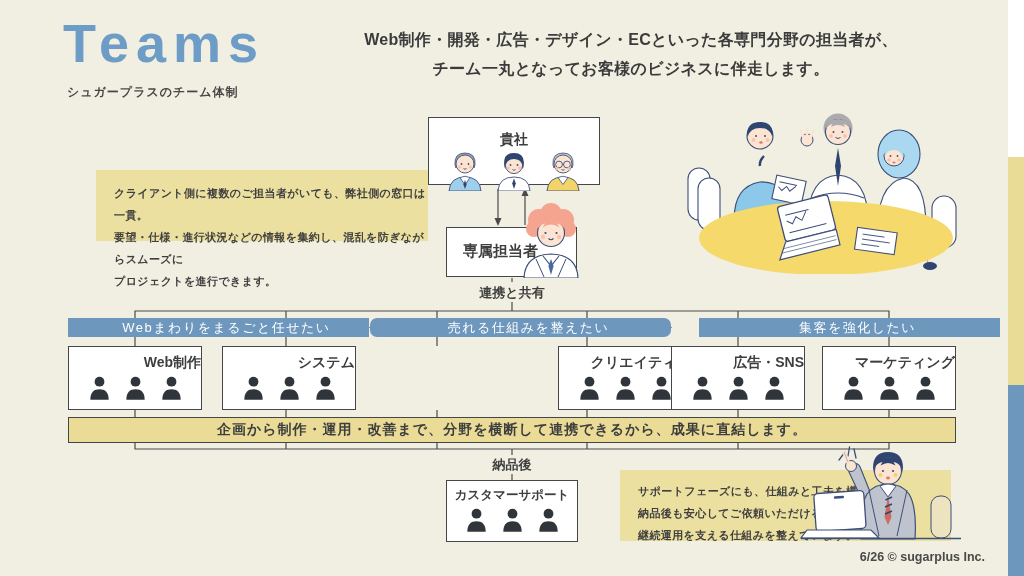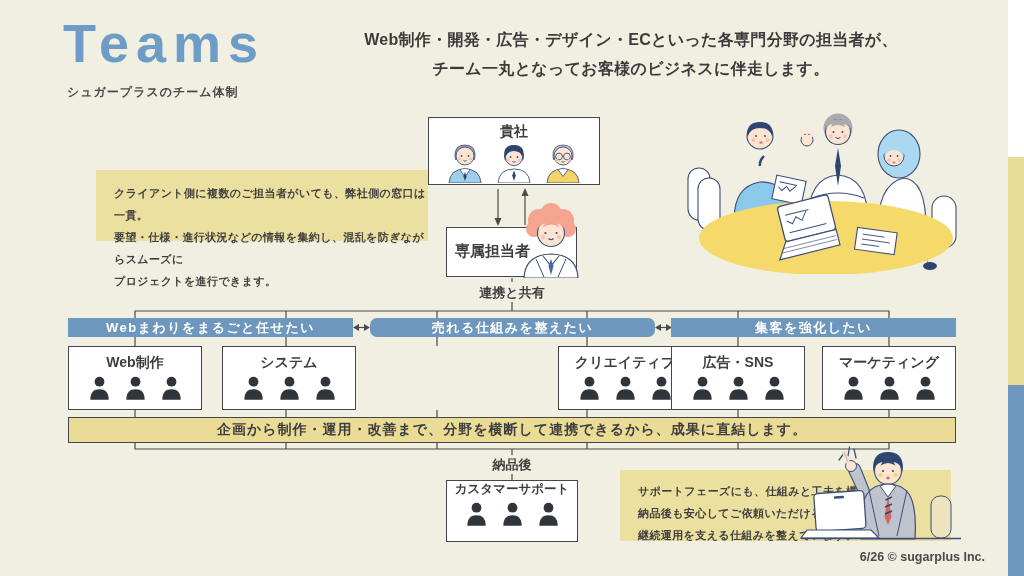--- a/index.html
+++ b/index.html
@@ -7,36 +7,36 @@
          font-family:"Liberation Sans","DejaVu Sans",sans-serif;color:#3E3E3E;}
   .abs{position:absolute;}
   .title{left:63px;top:12px;font-size:54px;font-weight:bold;color:#6D9CC6;letter-spacing:7px;}
   .subtitle{left:67px;top:84px;font-size:12px;font-weight:bold;letter-spacing:1px;color:#474747;}
   .headline{left:300px;top:25px;width:662px;text-align:center;font-size:16px;font-weight:bold;line-height:29px;letter-spacing:0.3px;color:#3B3B3B;}
   .note{background:#ECE0A0;font-weight:bold;font-size:11px;line-height:22px;letter-spacing:0.4px;color:#3F3F3F;box-sizing:border-box;}
   .note-client{left:96px;top:170px;width:332px;height:71px;padding:12px 0 0 18px;}
   .note-support{left:620px;top:470px;width:331px;height:71px;padding:10px 0 0 18px;}
   .wbox{position:absolute;background:#FFFFFF;border:1.5px solid #44464A;box-sizing:border-box;}
   .client-box{left:428px;top:117px;width:172px;height:68px;}
-  .client-label{text-align:center;font-size:14px;font-weight:bold;padding-top:5px;}
+  .client-label{text-align:center;font-size:14px;font-weight:bold;padding-top:13px;}
   .busts{display:flex;justify-content:center;gap:9px;margin-top:0px;}
   .manager-box{left:446px;top:227px;width:131px;height:50px;}
-  .manager-label{font-size:15px;font-weight:bold;line-height:46px;padding-left:8px;}
+  .manager-label{font-size:15px;font-weight:bold;line-height:46px;padding-left:16px;}
   .linklabel{left:452px;top:284px;width:120px;text-align:center;font-size:13px;font-weight:bold;}
-  .bar{position:absolute;top:318px;height:19px;background:#6D97BD;color:#FFFFFF;font-size:13px;font-weight:bold;text-align:center;line-height:19px;letter-spacing:1.5px;}
-  .bar1{left:68px;width:285px;}.bar2{left:370px;width:285px;border-radius:7px;}.bar3{left:671px;width:285px;}
+  .bar{position:absolute;top:318px;height:19px;background:#6D97BD;color:#FFFFFF;font-size:13px;font-weight:normal;text-align:center;line-height:19px;letter-spacing:1.5px;padding-left:16px;}
+  .bar1{left:68px;width:285px;}.bar2{left:370px;width:285px;border-radius:7px;}.bar3{left:699px;width:285px;}
   .team-box{top:346px;width:134px;height:64px;}
   .t1{left:68px;}.t2{left:222px;}.t3{left:370px;}.t4{left:520px;margin-left:38px;}.t5{left:671px;}.t6{left:822px;}
-  .team-label{text-align:center;font-size:14px;font-weight:bold;padding-top:7px;}
+  .team-label{text-align:right;font-size:14px;font-weight:bold;padding-top:7px;}
   .people{display:flex;justify-content:center;gap:15px;margin-top:4px;}
   .banner{left:68px;top:417px;width:888px;height:26px;background:#EADC96;border:1.4px solid #44464A;box-sizing:border-box;
           text-align:center;font-size:14px;font-weight:bold;line-height:23px;letter-spacing:1px;}
   .postlabel{left:452px;top:456px;width:120px;text-align:center;font-size:13px;font-weight:bold;}
   .support-box{left:446px;top:480px;width:132px;height:62px;}
-  .support-label{font-size:12.5px;font-weight:bold;text-align:center;}
+  .support-label{font-size:12.5px;font-weight:bold;text-align:center;padding-top:6px;}
   .footer{left:725px;top:550px;width:260px;text-align:right;font-size:12.5px;font-weight:bold;color:#4A4A4A;}
   .stripe{position:absolute;left:1008px;width:16px;}
   .stripe-white{top:0;height:157px;background:#FFFFFF;}
   .stripe-yellow{top:157px;height:228px;background:#E8DC96;}
   .stripe-blue{top:385px;height:191px;background:#6D97BD;}
   svg{display:block;}
   .lines{position:absolute;left:0;top:0;pointer-events:none;}
 </style>
 </head>
 <body>

